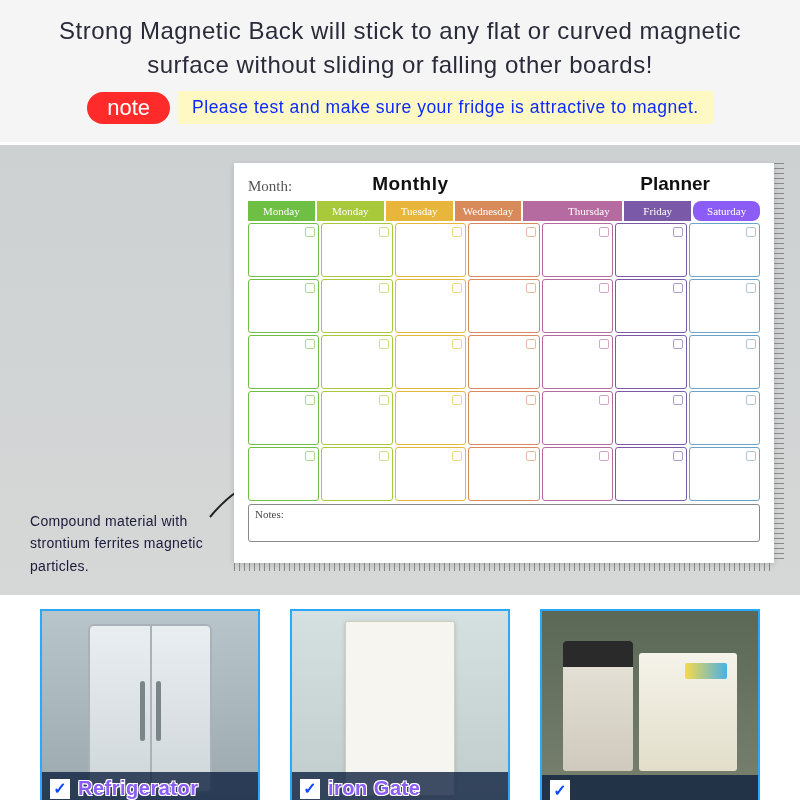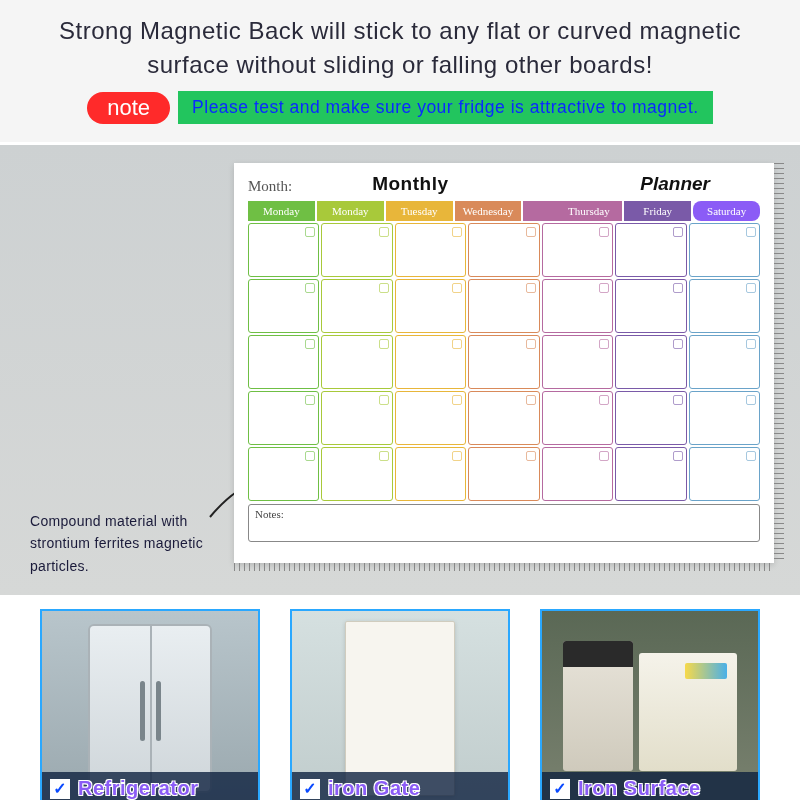--- a/index.html
+++ b/index.html
@@ -26,21 +26,21 @@
   }
   .note-pill {
     background: #ff2a2a;
     color: #fff;
     font-size: 22px;
     padding: 3px 20px;
     border-radius: 18px;
     margin-right: 8px;
   }
   .note-msg {
-    background: #22c55e;
+    background: #fef9c3;
     color: #0a2aff;
     font-size: 17.5px;
     padding: 6px 14px;
     letter-spacing: 0.5px;
   }
   .hr-white { height: 3px; background: #fff; }
   .mid-area {
     position: relative;
     height: 450px;
     background: linear-gradient(to bottom, #cdd1d2, #d6d8d7);
@@ -89,21 +89,20 @@
     flex: 1;
     text-align: left;
     padding-left: 80px;
     letter-spacing: 0.5px;
   }
   .planner-title2 {
     font-weight: bold;
     font-size: 19px;
     color: #111;
     padding-right: 50px;
-    font-style: italic;
   }
   .day-row { display: flex; gap: 2px; }
   .day-cell {
     flex: 1;
     text-align: center;
     color: #fff;
     font-size: 11px;
     padding: 4px 0;
     font-family: Georgia, serif;
   }
@@ -306,16 +305,15 @@
       <div class="card-text">iron Gate</div>
     </div>
   </div>
   <div class="card">
     <div class="iron-scene" style="width:100%;height:100%;">
       <div class="stove"></div>
       <div class="washer"></div>
     </div>
     <div class="card-label">
       <div class="check">✓</div>
-      <div class="card-text">Iron Surface</div>
     </div>
   </div>
 </div>
 
 </body></html>

